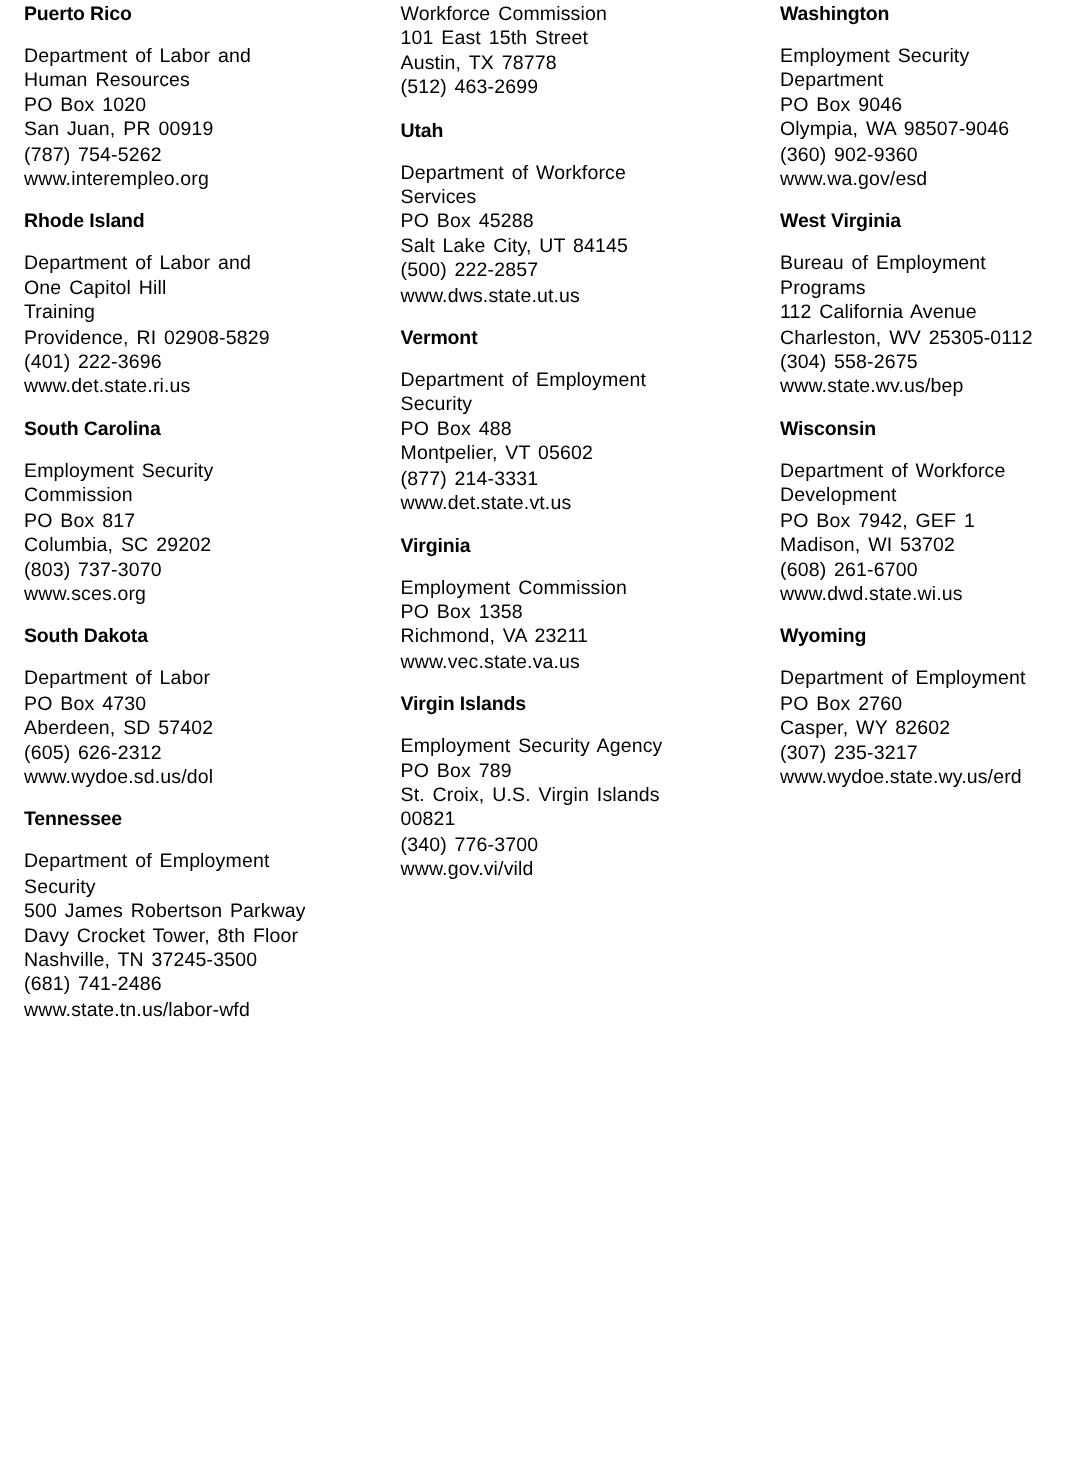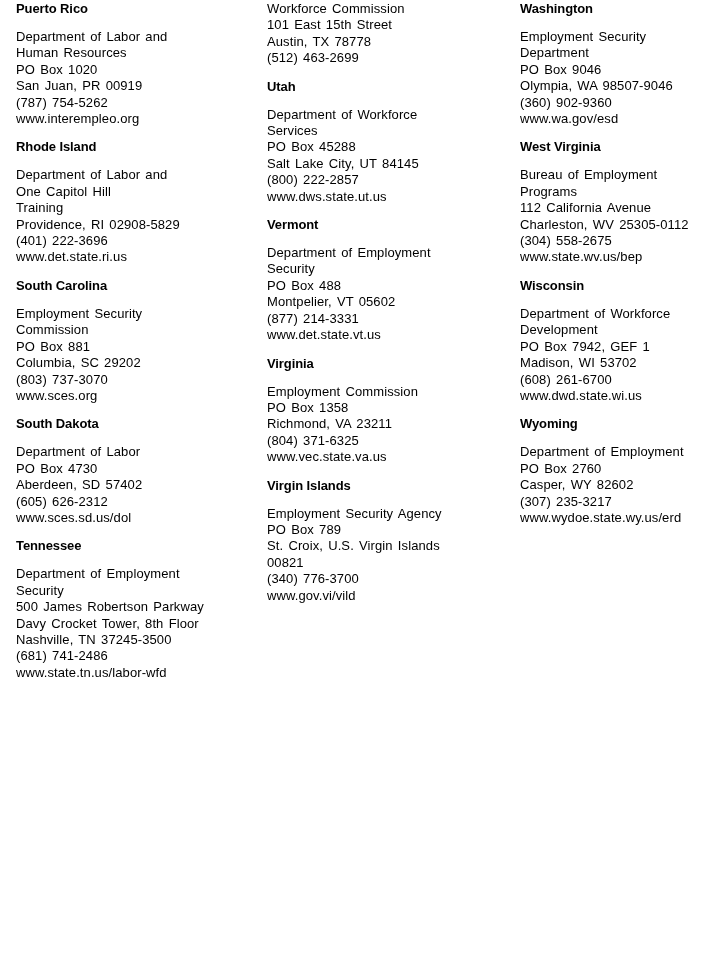--- a/index.html
+++ b/index.html
@@ -68,34 +68,34 @@
           <div class="line">Providence, RI 02908-5829</div>
           <div class="line">(401) 222-3696</div>
           <div class="line">www.det.state.ri.us</div>
         </div>
       </section>
       <section class="entry">
         <h3 class="state">South Carolina</h3>
         <div class="details">
           <div class="line">Employment Security</div>
           <div class="line">Commission</div>
-          <div class="line">PO Box 881</div>
+          <div class="line">PO Box 817</div>
           <div class="line">Columbia, SC 29202</div>
           <div class="line">(803) 737-3070</div>
           <div class="line">www.sces.org</div>
         </div>
       </section>
       <section class="entry">
         <h3 class="state">South Dakota</h3>
         <div class="details">
           <div class="line">Department of Labor</div>
           <div class="line">PO Box 4730</div>
           <div class="line">Aberdeen, SD 57402</div>
           <div class="line">(605) 626-2312</div>
-          <div class="line">www.sces.sd.us/dol</div>
+          <div class="line">www.wydoe.sd.us/dol</div>
         </div>
       </section>
       <section class="entry">
         <h3 class="state">Tennessee</h3>
         <div class="details">
           <div class="line">Department of Employment</div>
           <div class="line">Security</div>
           <div class="line">500 James Robertson Parkway</div>
           <div class="line">Davy Crocket Tower, 8th Floor</div>
           <div class="line">Nashville, TN 37245-3500</div>
@@ -113,42 +113,41 @@
           <div class="line">(512) 463-2699</div>
         </div>
       </section>
       <section class="entry">
         <h3 class="state">Utah</h3>
         <div class="details">
           <div class="line">Department of Workforce</div>
           <div class="line">Services</div>
           <div class="line">PO Box 45288</div>
           <div class="line">Salt Lake City, UT 84145</div>
-          <div class="line">(800) 222-2857</div>
+          <div class="line">(500) 222-2857</div>
           <div class="line">www.dws.state.ut.us</div>
         </div>
       </section>
       <section class="entry">
         <h3 class="state">Vermont</h3>
         <div class="details">
           <div class="line">Department of Employment</div>
           <div class="line">Security</div>
           <div class="line">PO Box 488</div>
           <div class="line">Montpelier, VT 05602</div>
           <div class="line">(877) 214-3331</div>
           <div class="line">www.det.state.vt.us</div>
         </div>
       </section>
       <section class="entry">
         <h3 class="state">Virginia</h3>
         <div class="details">
           <div class="line">Employment Commission</div>
           <div class="line">PO Box 1358</div>
           <div class="line">Richmond, VA 23211</div>
-          <div class="line">(804) 371-6325</div>
           <div class="line">www.vec.state.va.us</div>
         </div>
       </section>
       <section class="entry">
         <h3 class="state">Virgin Islands</h3>
         <div class="details">
           <div class="line">Employment Security Agency</div>
           <div class="line">PO Box 789</div>
           <div class="line">St. Croix, U.S. Virgin Islands</div>
           <div class="line">00821</div>

